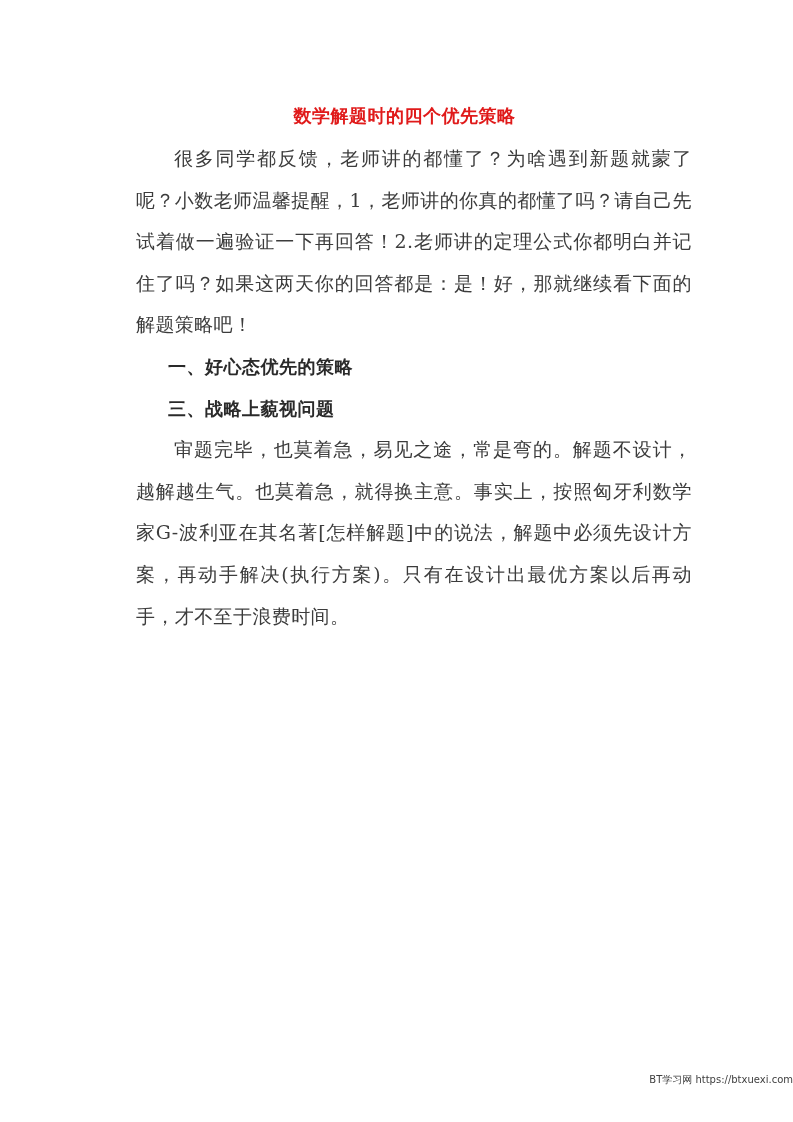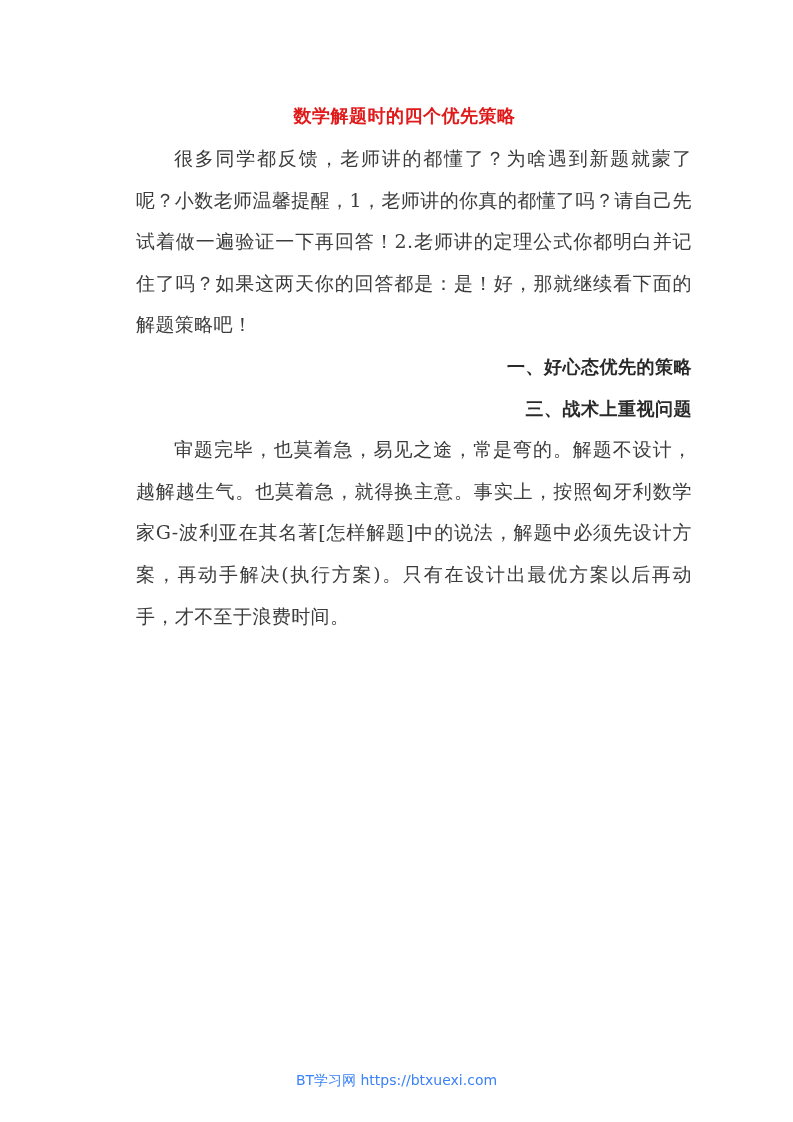--- a/index.html
+++ b/index.html
@@ -52,55 +52,54 @@
     }
     .heading {
       margin: 0;
       font-family: "DejaVu Sans", "Liberation Sans", sans-serif;
       font-weight: bold;
       font-size: 18px;
       line-height: 41.6px;
       padding-left: 32px;
       color: #2a2a2a;
       letter-spacing: 0.5px;
-      text-align: right;
     }
     .heading.centered {
       position: absolute;
       left: 0;
       width: 793px;
       top: 930px;
       text-align: center;
       padding-left: 0;
     }
     .footer {
       position: absolute;
       left: 0;
       width: 793px;
       top: 1069px;
-      text-align: center;
+      text-align: right;
       font-family: "DejaVu Sans", "Liberation Sans", sans-serif;
-      font-size: 14px;
+      font-size: 10px;
       line-height: 22px;
-      color: #3b82f6;
+      color: #404040;
     }
   </style>
 </head>
 <body>
 
 <div class="page">
 
   <div class="title">数学解题时的四个优先策略</div>
 
   <div class="content">
     <p class="para">很多同学都反馈，老师讲的都懂了？为啥遇到新题就蒙了呢？小数老师温馨提醒，1，老师讲的你真的都懂了吗？请自己先试着做一遍验证一下再回答！2.老师讲的定理公式你都明白并记住了吗？如果这两天你的回答都是：是！好，那就继续看下面的解题策略吧！</p>
 
     <p class="heading">一、好心态优先的策略</p>
 
 
-    <p class="heading">三、战术上重视问题</p>
+    <p class="heading">三、战略上藐视问题</p>
     <p class="para">审题完毕，也莫着急，易见之途，常是弯的。解题不设计，越解越生气。也莫着急，就得换主意。事实上，按照匈牙利数学家G-波利亚在其名著[怎样解题]中的说法，解题中必须先设计方案，再动手解决(执行方案)。只有在设计出最优方案以后再动手，才不至于浪费时间。</p>
   </div>
 
 
   <div class="footer">BT学习网 https://btxuexi.com</div>
 
 </div>
 
 </body></html>

